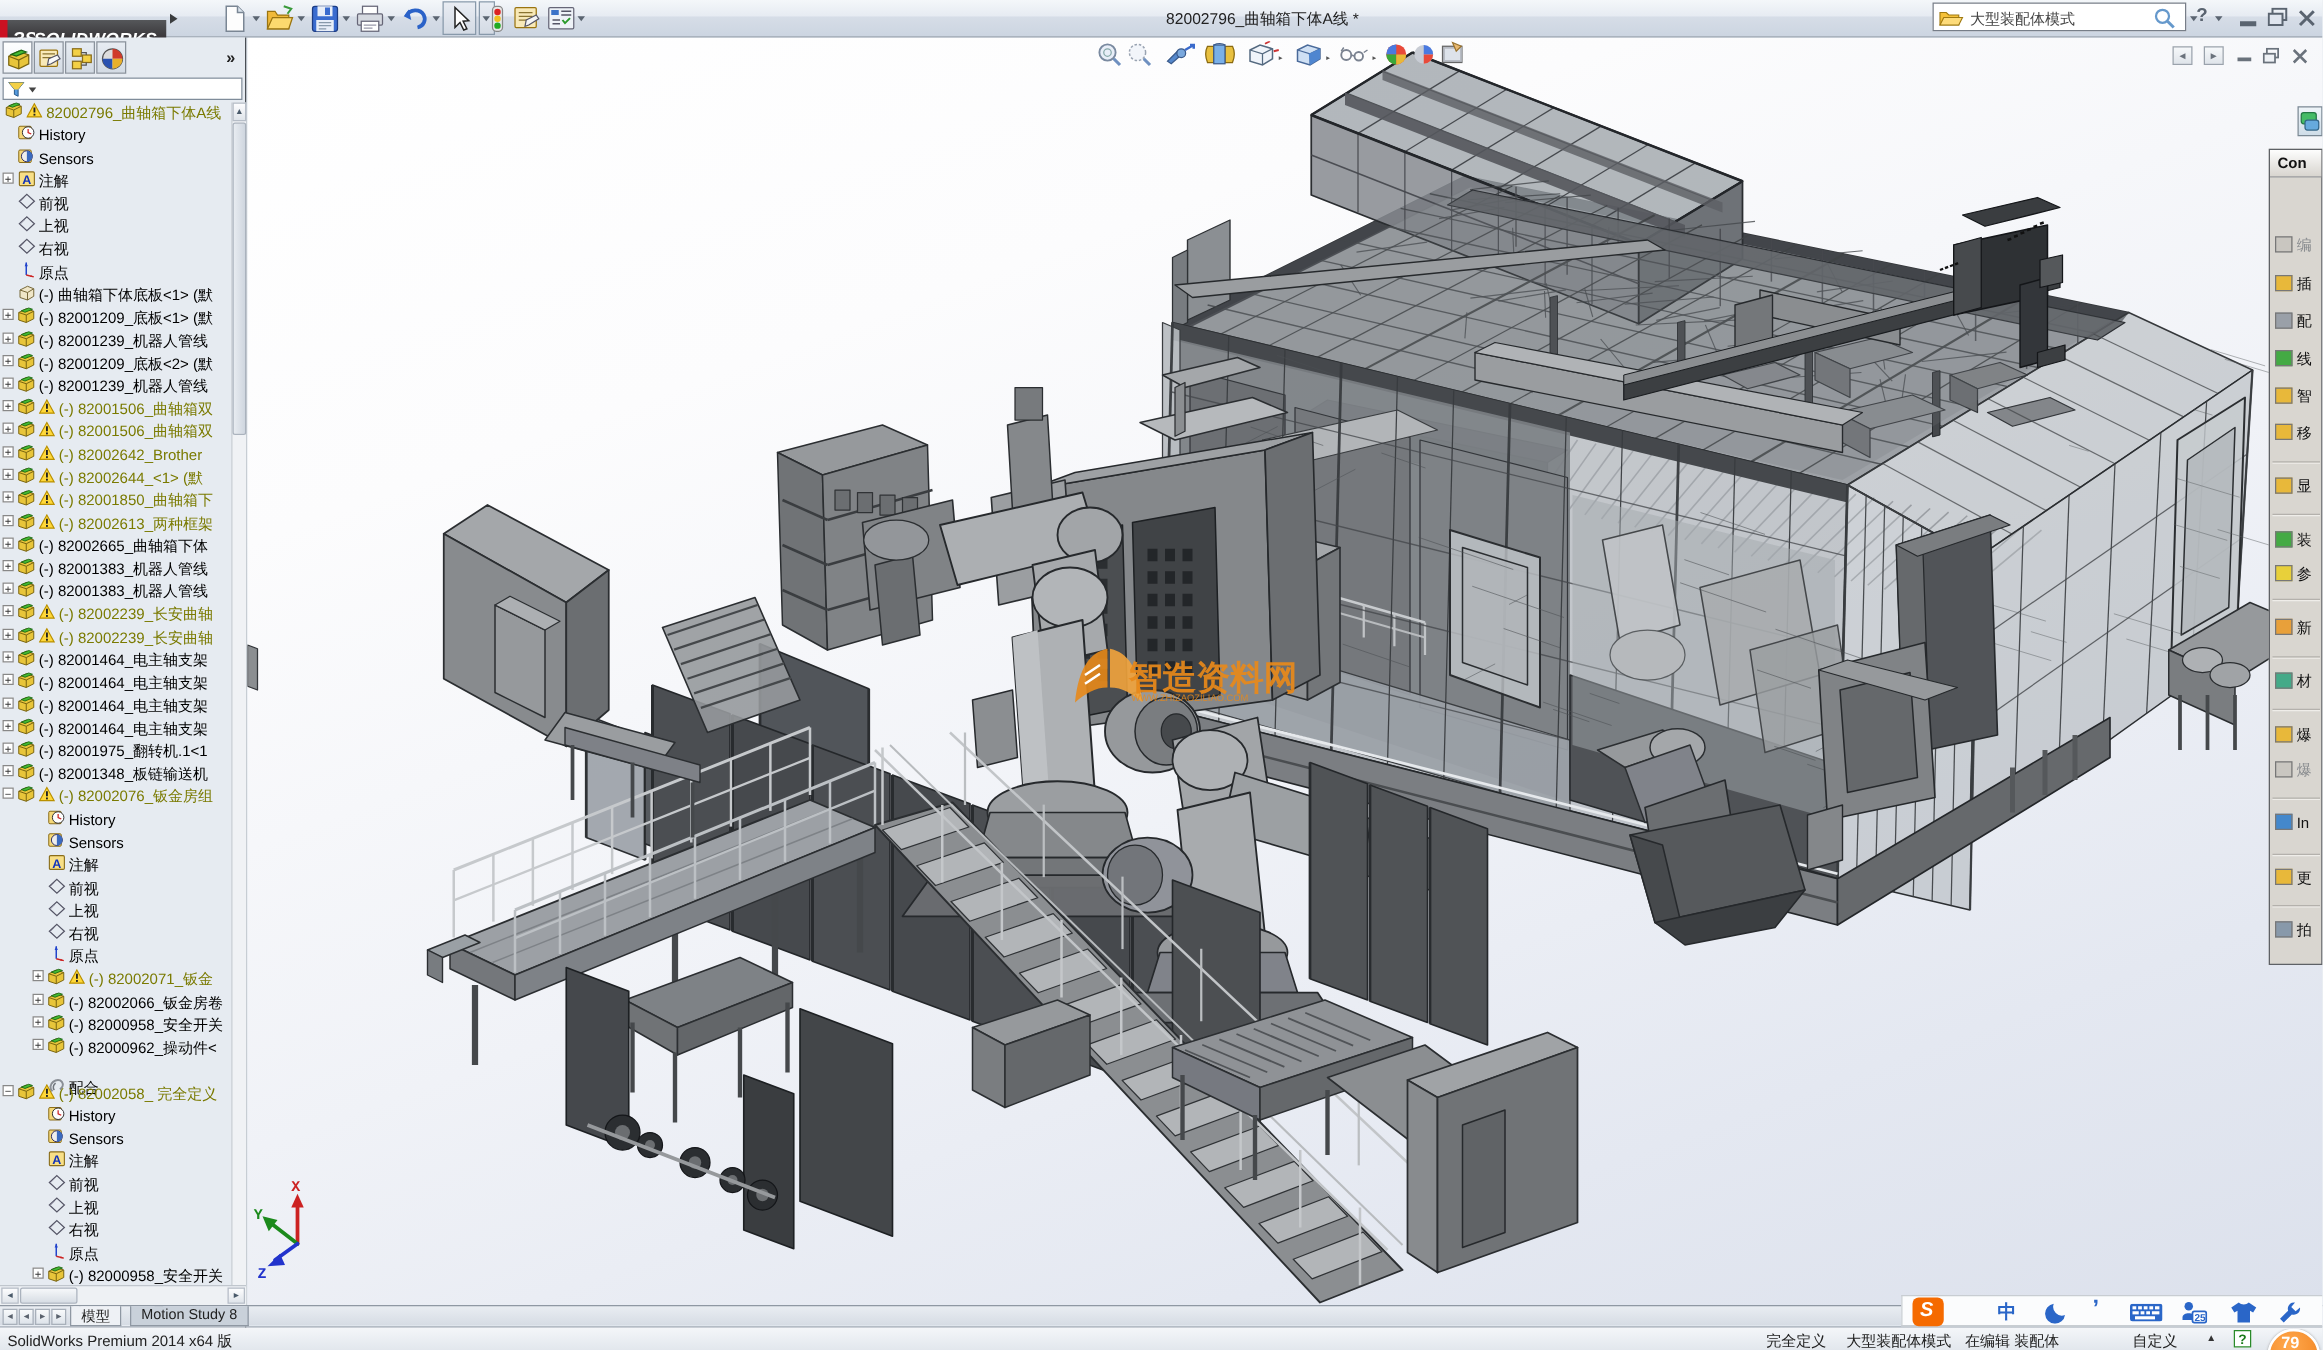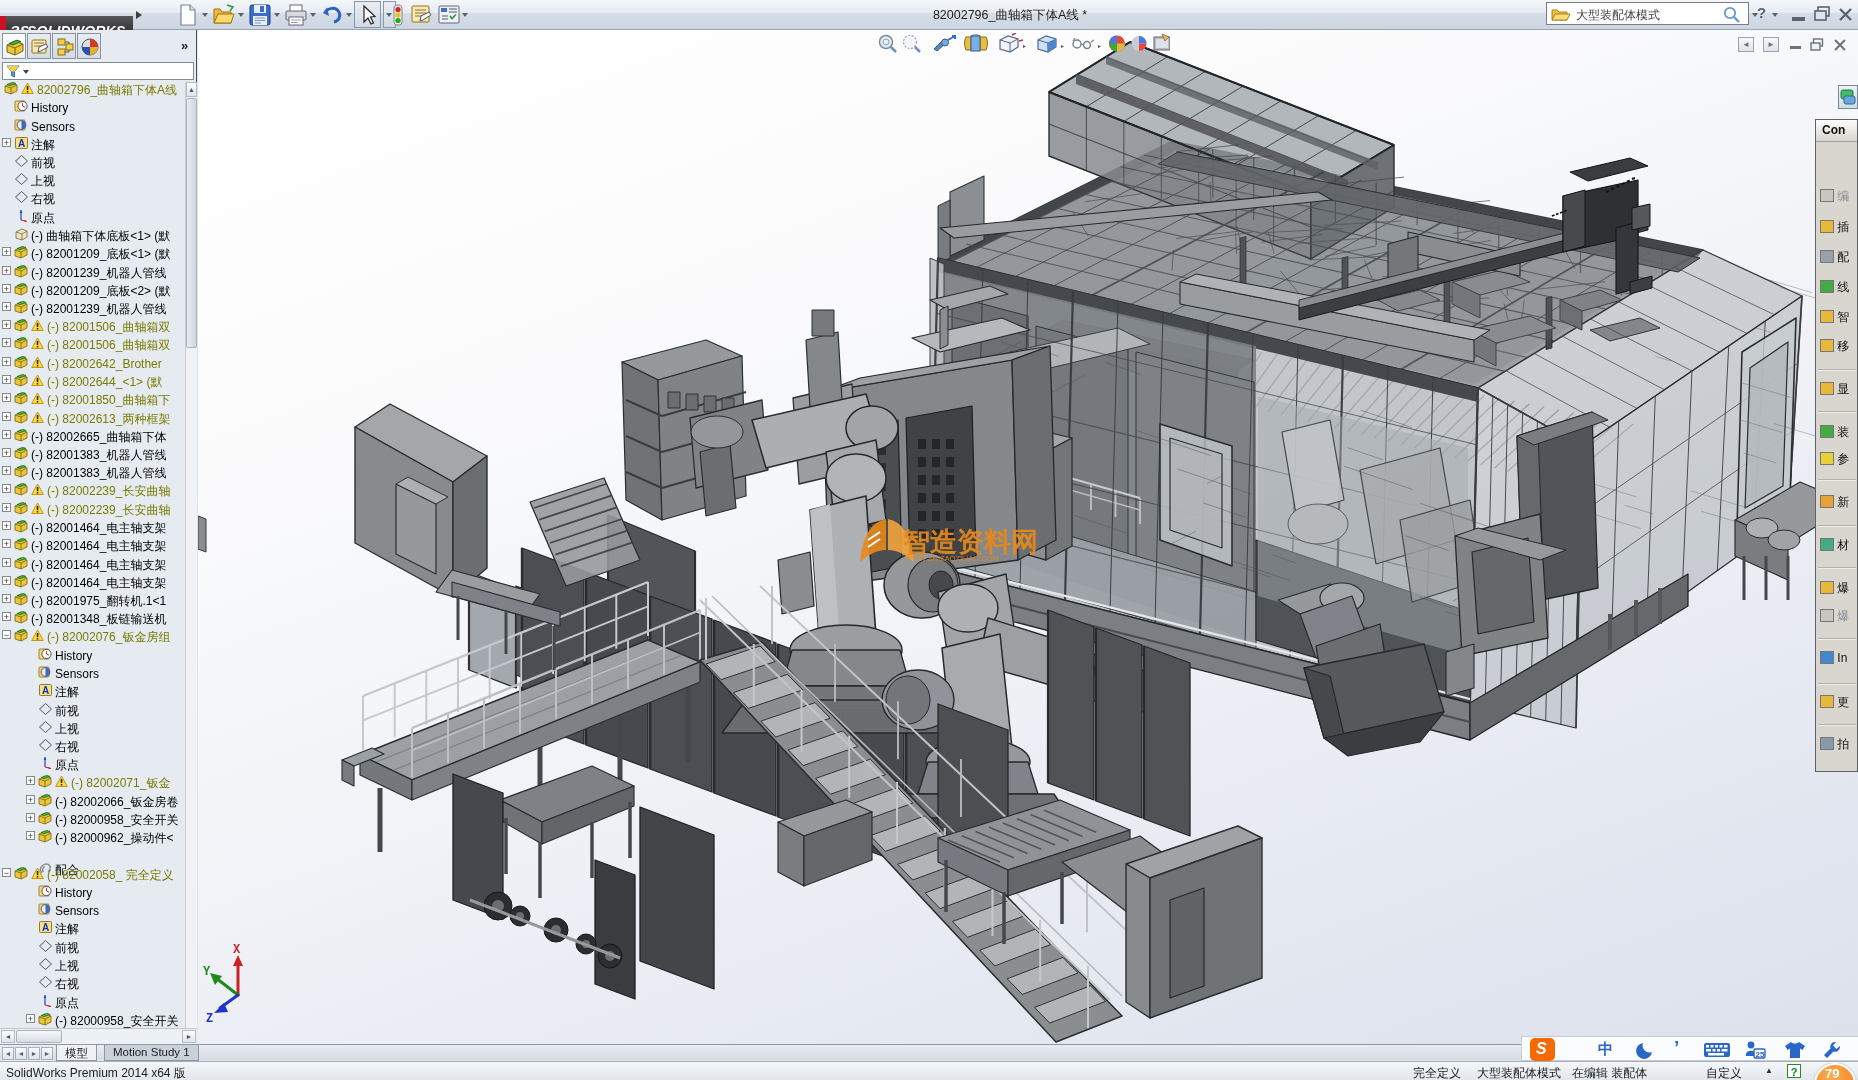--- a/index.html
+++ b/index.html
@@ -1403,21 +1403,21 @@
     <div class="thumb"></div>
   </div>
 </div>
 
 <div id="tabrow">
   <div class="navb" style="left:2px;">◄</div>
   <div class="navb" style="left:15px;">◄</div>
   <div class="navb" style="left:28px;">►</div>
   <div class="navb" style="left:41px;">►</div>
   <div class="dtab active" style="left:56px;">模型</div>
-  <div class="dtab" style="left:104px;">Motion Study 1</div>
+  <div class="dtab" style="left:104px;">Motion Study 8</div>
 </div>
 <div id="statusbar">
   <span style="position:absolute; left:6px; top:3px;">SolidWorks Premium 2014 x64 版</span>
   <span style="position:absolute; left:1413px; top:3px;">完全定义</span>
   <span style="position:absolute; left:1477px; top:3px;">大型装配体模式</span>
   <span style="position:absolute; left:1572px; top:3px;">在编辑 装配体</span>
   <span style="position:absolute; left:1706px; top:3px;">自定义</span>
   <span style="position:absolute; left:1765px; top:4px; font-size:8px; color:#333;">▲</span>
   <span style="position:absolute; left:1787px; top:2px; width:14px; height:14px; background:#fff; border:1px solid #2a8a2a; color:#1a7a1a; font-size:11px; font-weight:bold; text-align:center; line-height:14px;">?</span>
   <div style="position:absolute; left:1812px; top:1px; width:46px; height:30px; overflow:hidden;">

